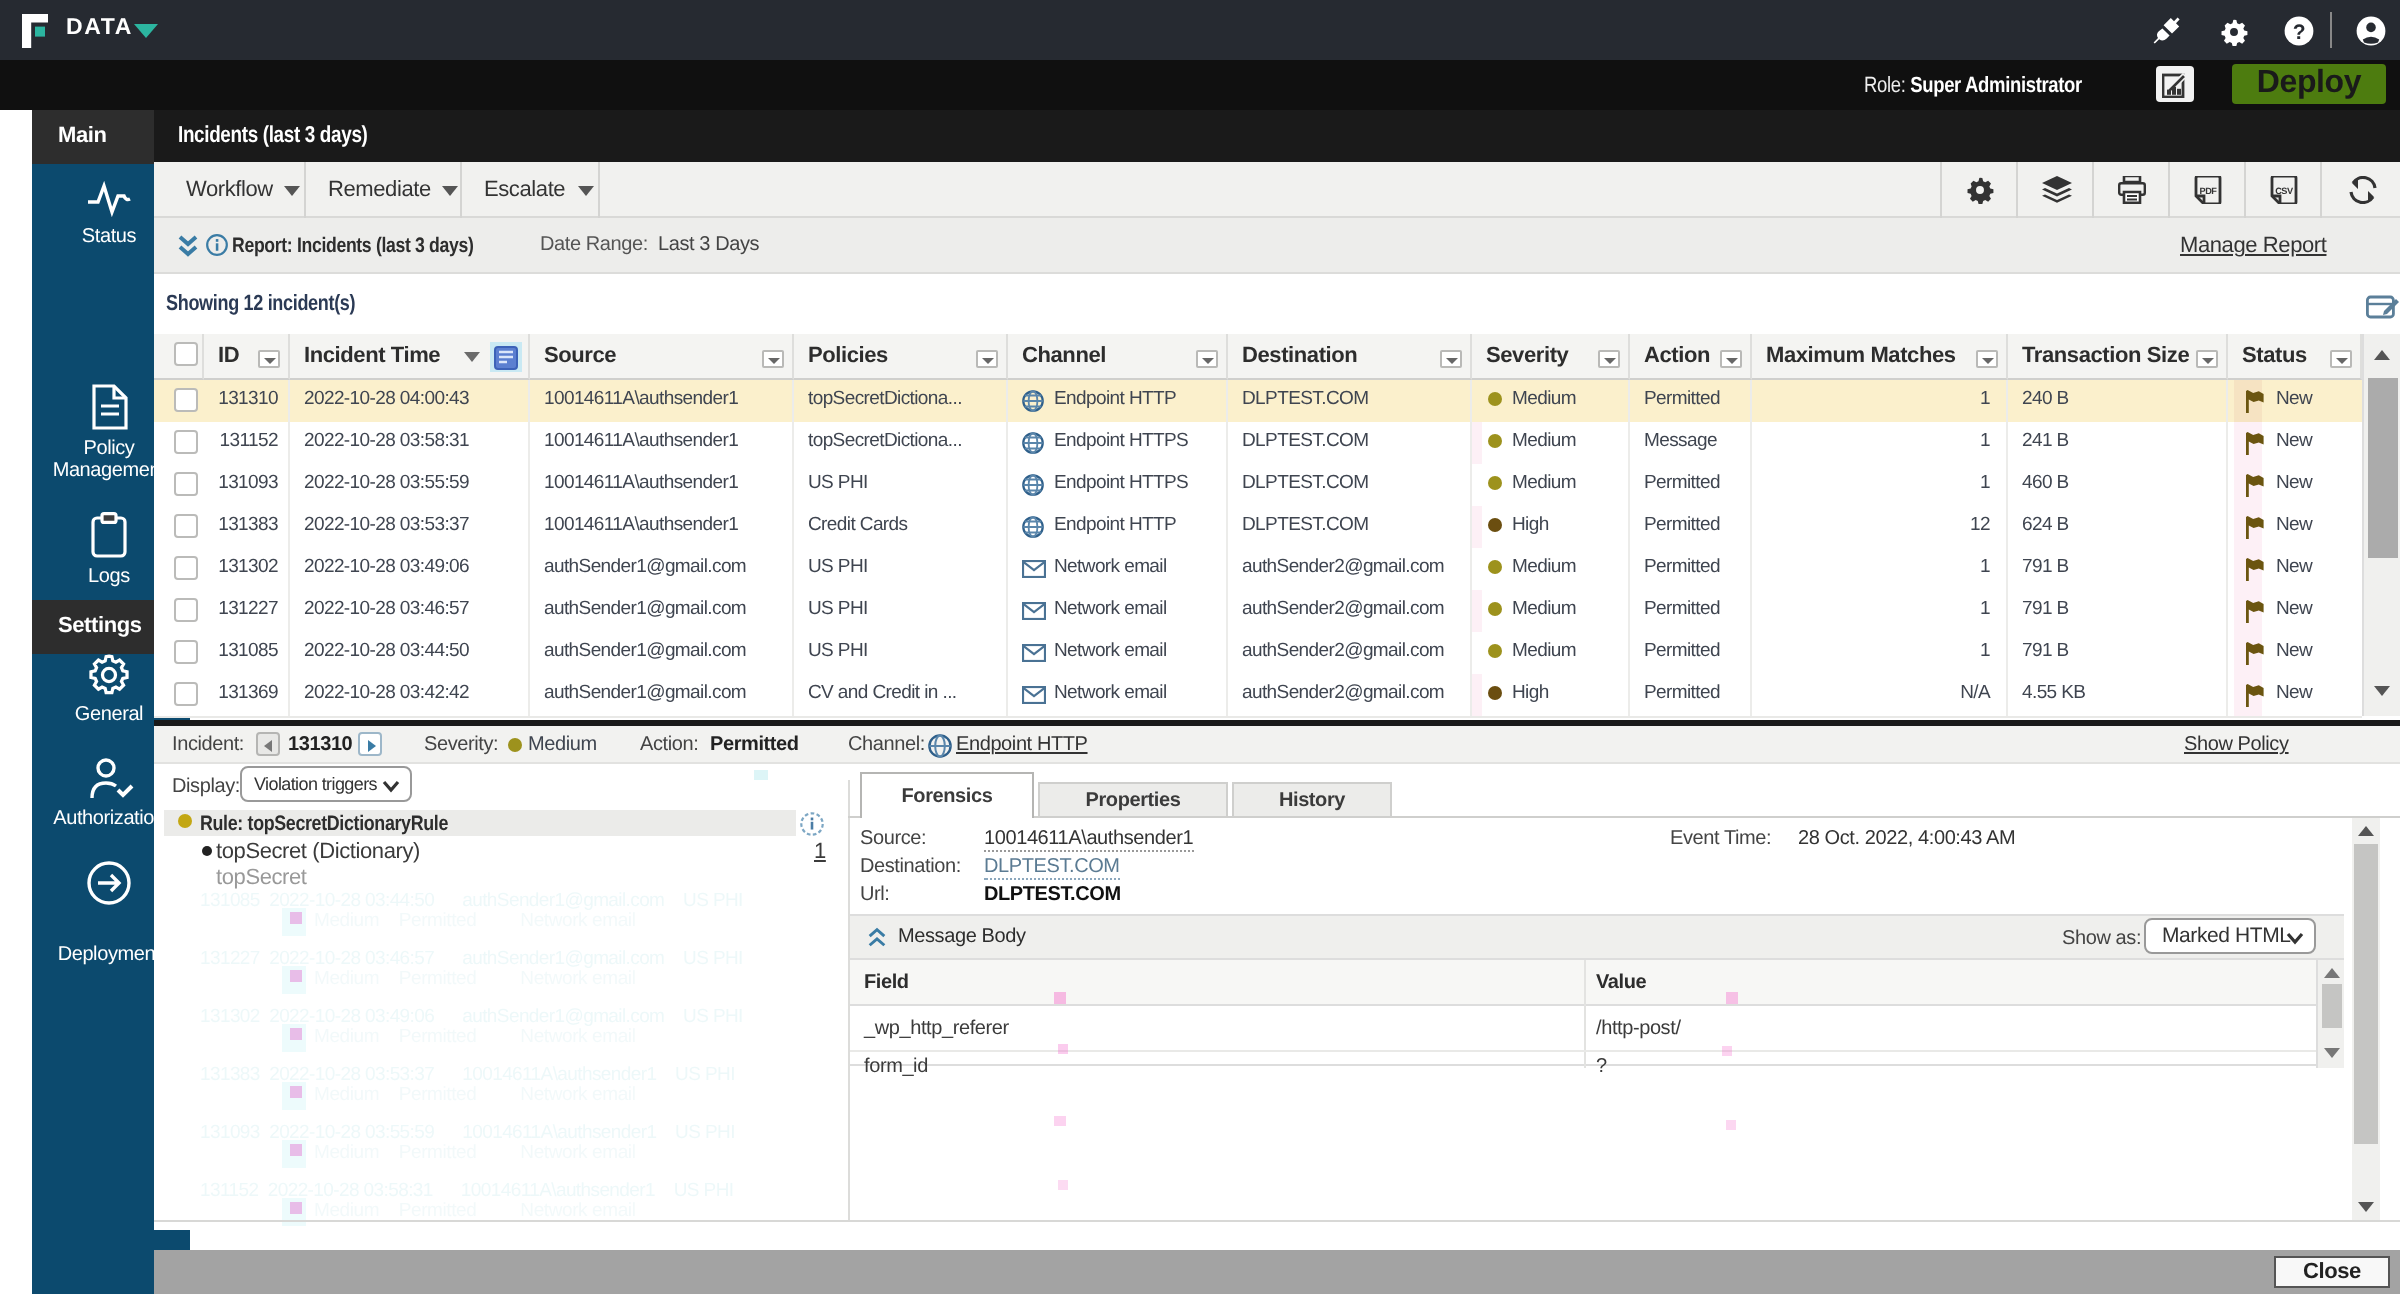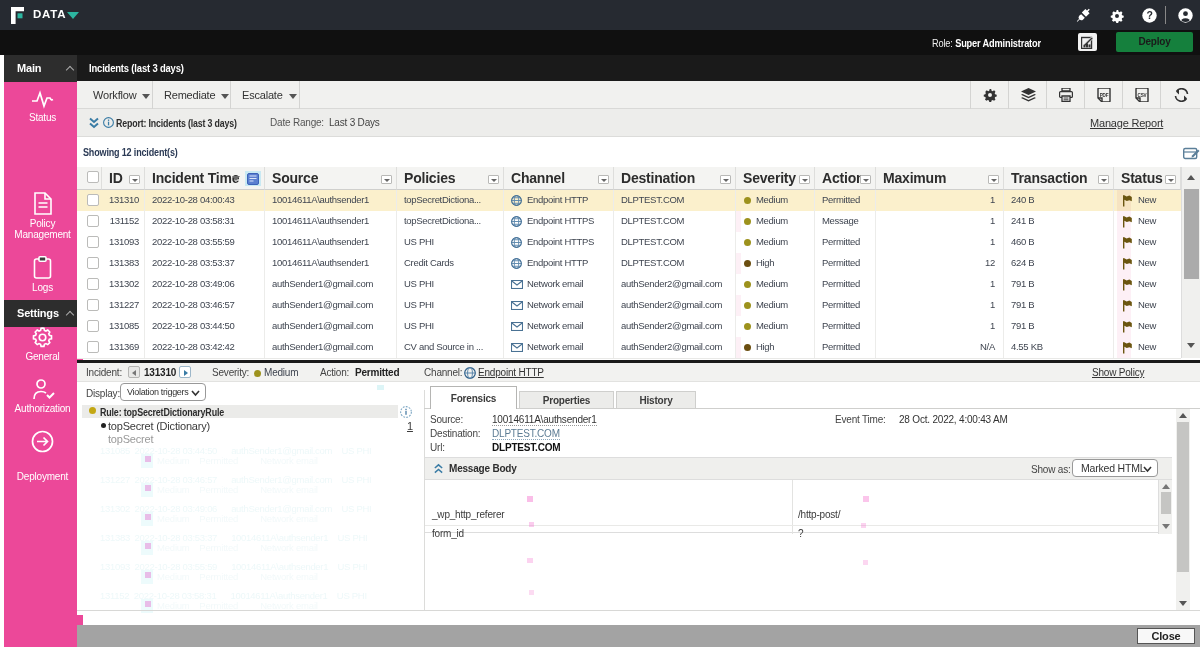--- a/index.html
+++ b/index.html
@@ -5,38 +5,38 @@
 * { margin:0; padding:0; box-sizing:border-box; }
 html,body { width:1200px; height:647px; overflow:hidden; }
 body { font-family:"Liberation Sans", sans-serif; font-size:10px; letter-spacing:-0.2px; color:#3b3b3b; background:#fff; position:relative; }
 .abs { position:absolute; }
 
 
 #topbar { left:0; top:0; width:1200px; height:30px; background:#262a31; }
 #rolebar { left:0; top:30px; width:1200px; height:25px; background:#101010; }
 
 
-#sidebar { left:4px; top:55px; width:79px; height:592px; background:#ec4899; color:#fff; }
+#sidebar { left:16px; top:55px; width:79px; height:592px; background:#0c4a6e; color:#fff; }
 .side-hdr { position:absolute; left:0; width:77px; height:27px; background:#2d2d2d; color:#fff; font-weight:bold; font-size:11px; line-height:27px; padding-left:13px; }
 .side-item { position:absolute; left:0; width:77px; text-align:center; color:#fff; font-size:10px; }
 .side-item .lbl { display:block; margin-top:3px; }
 .caret-up { position:absolute; right:7px; top:10px; width:8px; height:8px; } .caret-up::after { content:""; position:absolute; left:1px; top:2px; width:5px; height:5px; border-left:1.6px solid #aaa; border-top:1.6px solid #aaa; transform:rotate(45deg); }
 
 
 #pagetitle { left:77px; top:55px; width:1123px; height:26px; background:#1a1a1a; color:#fff; font-weight:bold; font-size:11px; line-height:26px; padding-left:12px; }
 #toolbar { left:77px; top:81px; width:1123px; height:28px; background:#f1f1ef; border-bottom:1px solid #d9d9d7; }
 .tb-btn { position:absolute; top:0; height:28px; line-height:28px; color:#333; font-size:11px; border-right:1px solid #d4d4d2; }
 .tb-caret { display:inline-block; width:0; height:0; border-left:4px solid transparent; border-right:4px solid transparent; border-top:5px solid #555; margin-left:8px; vertical-align:middle; }
 .tb-ico { position:absolute; top:0; width:38px; height:28px; border-left:1px solid #d4d4d2; }
 #reportrow { left:77px; top:109px; width:1123px; height:28px; background:#ededeb; border-bottom:1px solid #dcdcda; }
 #showrow { left:77px; top:137px; width:1123px; height:30px; background:#fff; }
 
 
 #tbl { left:77px; top:167px; width:1123px; height:191px; background:#fff; }
-.th { position:absolute; top:0; height:23px; background:#f4f4f2; border-bottom:1px solid #cfcfcd; border-right:1px solid #dededc; font-weight:bold; color:#2d2d2d; font-size:14px; letter-spacing:-0.2px; line-height:22px; padding-left:7px; }
+.th { position:absolute; top:0; height:23px; background:#f4f4f2; border-bottom:1px solid #cfcfcd; border-right:1px solid #dededc; font-weight:bold; color:#2d2d2d; font-size:11px; letter-spacing:-0.2px; line-height:22px; padding-left:7px; }
 .td { position:absolute; height:21px; border-right:1px solid #ececea; font-size:9.5px; letter-spacing:-0.3px; line-height:20px; padding-left:7px; color:#3f4550; white-space:nowrap; overflow:hidden; }
 .row-line { position:absolute; left:0; width:1104px; height:1px; background:#e9e9e7; }
 .ddbox { position:absolute; top:8px; width:11px; height:9px; background:#fff; border:1px solid #b9b9b7; border-radius:1px; }
 .ddbox::after { content:""; position:absolute; left:2px; top:3px; width:0; height:0; border-left:3px solid transparent; border-right:3px solid transparent; border-top:3px solid #666; }
 .cb { position:absolute; width:12px; height:12px; background:#fff; border:1px solid #bbbbb9; border-radius:2px; }
 .dot { display:inline-block; width:7px; height:7px; border-radius:50%; margin-right:5px; vertical-align:-0.5px; }
 .dot-med { background:#9d921d; }
 .dot-high { background:#6b4e10; }
 
 
@@ -88,21 +88,21 @@
   <span class="abs" style="left:932px;top:7px;color:#eee;font-size:11px;transform:scaleX(0.84);transform-origin:left center;">Role: <b style="color:#fff;">Super Administrator</b></span>
   <span class="abs" style="left:1078px;top:3px;width:19px;height:18px;background:#f2f2f2;border-radius:2px;">
     <svg style="position:absolute;left:3px;top:2.5px" width="13" height="13" viewBox="0 0 13 13">
       <rect x="0.5" y="1.5" width="10" height="11" fill="none" stroke="#333" stroke-width="1.4"></rect>
       <path d="M3 8.5 L10.5 1 L12 2.5 L4.5 10 L2.6 10.4 Z" fill="#333" stroke="#f2f2f2" stroke-width="0.8"></path>
       <rect x="2.5" y="8.8" width="2" height="2.6" fill="#333"></rect>
         <rect x="5" y="7.4" width="2" height="4" fill="#333"></rect>
         <rect x="7.5" y="8.4" width="2" height="3" fill="#333"></rect>
     </svg>
   </span>
-  <span class="abs" style="left:1116px;top:2px;width:77px;height:20px;background:#15803d;border-radius:2px;color:#1a1a1a;font-weight:bold;font-size:10px;text-align:center;line-height:20px;">Deploy</span>
+  <span class="abs" style="left:1116px;top:2px;width:77px;height:20px;background:#4d7c0f;border-radius:2px;color:#1a1a1a;font-weight:bold;font-size:16px;text-align:center;line-height:20px;">Deploy</span>
 </div>
 <div class="abs" id="sidebar">
   <div class="side-hdr" style="top:0;">Main<span class="caret-up"></span></div>
   <div class="side-item" style="top:33px;">
     <svg width="24" height="22" viewBox="0 0 24 22" fill="none" stroke="#fff" stroke-width="1.7">
         <path d="M1 13 H6 L9 5 L13 18 L16 10 H19 Q20 12.5 22 11.5"></path>
       </svg>
     <span class="lbl" style="margin-top:0;">Status</span>
   </div>
   <div class="side-item" style="top:137px;">
@@ -373,21 +373,21 @@
       <span class="td" style="left:1037px;width:67px;padding-left:24px;border-right:none;"><span style="position:absolute;left:3px;top:0;width:14px;height:21px;background:#fdf0f6;"></span><svg style="position:absolute;left:8px;top:5px" width="11" height="12" viewBox="0 0 11 12">
           <path d="M1 0.5 L1.8 0 L4.6 1.5 L7.4 0.6 L9.8 2 L9.8 6.2 L7.4 5.2 L4.8 6 L2.4 4.8 L2.4 11.5 L1 11.5 Z" fill="#6b5510"></path>
         </svg>New</span>
 </div>
 <div class="row-line" style="top:170px;"></div>
 <div class="abs" style="left:0;top:170px;width:1104px;height:21px;background:#fff;">
 <span class="cb" style="left:10px;top:4px;"></span>
       <span class="td" style="left:25px;width:43px;text-align:right;padding-right:5px;padding-left:0;">131369</span>
       <span class="td" style="left:68px;width:120px;">2022-10-28 03:42:42</span>
       <span class="td" style="left:188px;width:132px;">authSender1@gmail.com</span>
-      <span class="td" style="left:320px;width:107px;">CV and Source in ...</span>
+      <span class="td" style="left:320px;width:107px;">CV and Credit in ...</span>
       <span class="td" style="left:427px;width:110px;padding-left:23px;"><svg style="position:absolute;left:7px;top:6px" width="12" height="9" viewBox="0 0 12 9">
           <rect x="0.5" y="0.5" width="11" height="8" fill="none" stroke="#4a7294" stroke-width="1.1"></rect>
           <path d="M0.5 0.8 L6 5 L11.5 0.8" fill="none" stroke="#4a7294" stroke-width="1.1"></path>
         </svg>Network email</span>
       <span class="td" style="left:537px;width:122px;">authSender2@gmail.com</span>
       <span class="td" style="left:659px;width:79px;padding-left:8px;"><span style="position:absolute;left:0;top:0;width:5px;height:21px;background:#fdf0f6;"></span><span class="dot dot-high"></span>High</span>
       <span class="td" style="left:738px;width:61px;">Permitted</span>
       <span class="td" style="left:799px;width:128px;text-align:right;padding-right:8px;padding-left:0;">N/A</span>
       <span class="td" style="left:927px;width:110px;">4.55 KB</span>
       <span class="td" style="left:1037px;width:67px;padding-left:24px;border-right:none;"><span style="position:absolute;left:3px;top:0;width:14px;height:21px;background:#fdf0f6;"></span><svg style="position:absolute;left:8px;top:5px" width="11" height="12" viewBox="0 0 11 12">
@@ -494,28 +494,32 @@
   <span class="abs" style="left:415px;top:46px;color:#5b7b93;border-bottom:1px dotted #8ba7bd;">DLPTEST.COM</span>
   <span class="abs" style="left:353px;top:60px;color:#444;">Url:</span>
   <span class="abs" style="left:415px;top:60px;color:#111;font-weight:bold;">DLPTEST.COM</span>
   <span class="abs" style="left:758px;top:32px;color:#444;">Event Time:</span>
   <span class="abs" style="left:822px;top:32px;color:#333;">28 Oct. 2022, 4:00:43 AM</span>
 
   <div class="abs" style="left:348px;top:75px;width:747px;height:22px;background:#efefed;border-top:1px solid #ddd;">
     <svg class="abs" style="left:8px;top:5px" width="11" height="11" viewBox="0 0 12 12" fill="none" stroke="#3a7ca5" stroke-width="1.6">
         <path d="M2 10.5 L6 7 L10 10.5 M2 5.5 L6 2 L10 5.5"></path>
       </svg>
-    <span class="abs" style="left:24px;top:5px;font-weight:bold;color:#2d2d2d;">Message Body</span>
+    <span class="abs" style="left:24px;top:5px;font-weight:normal;color:#2d2d2d;">Message Body</span>
     <span class="abs" style="left:606px;top:6px;color:#444;">Show as:</span>
     <span class="abs" style="left:647px;top:1px;width:86px;height:18px;background:#fff;border:1px solid #999;border-radius:4px;font-size:10.5px;color:#333;line-height:17px;padding-left:8px;">Marked HTML<svg style="position:absolute;right:5px;top:5px" width="9" height="8" viewBox="0 0 9 8">
           <path d="M1 2 L4.5 6 L8 2" fill="none" stroke="#333" stroke-width="1.6"></path>
         </svg></span>
   </div>
 
   <div class="abs" style="left:348px;top:97px;width:747px;height:54px;border-top:1px solid #ddd;border-bottom:1px solid #ddd;background:#fff;">
+    <div class="abs" style="left:0;top:0;width:747px;height:23px;background:#f7f7f5;border-bottom:1px solid #ddd;">
+      <span class="abs" style="left:7px;top:6px;font-weight:bold;color:#2d2d2d;">Field</span>
+      <span class="abs" style="left:373px;top:6px;font-weight:bold;color:#2d2d2d;">Value</span>
+    </div>
     <div class="abs" style="left:367px;top:0;width:1px;height:54px;background:#e3e3e1;"></div>
     <span class="abs" style="left:7px;top:29px;color:#3b3b3b;">_wp_http_referer</span>
     <span class="abs" style="left:373px;top:29px;color:#3b3b3b;">/http-post/</span>
     <div class="abs" style="left:0;top:45px;width:733px;height:1px;background:#e9e9e7;"></div>
     <span class="abs" style="left:7px;top:48px;color:#3b3b3b;">form_id</span>
     <span class="abs" style="left:373px;top:48px;color:#3b3b3b;">?</span>
     <div class="sb-track" style="right:0;top:0;width:14px;height:54px;border-left:1px solid #ddd;">
       <span class="arr-up" style="left:3px;top:4px;border-bottom-color:#777;"></span>
       <div class="sb-thumb" style="left:2px;top:12px;width:10px;height:22px;"></div>
       <span class="arr-dn" style="left:3px;top:44px;border-top-color:#777;"></span>

